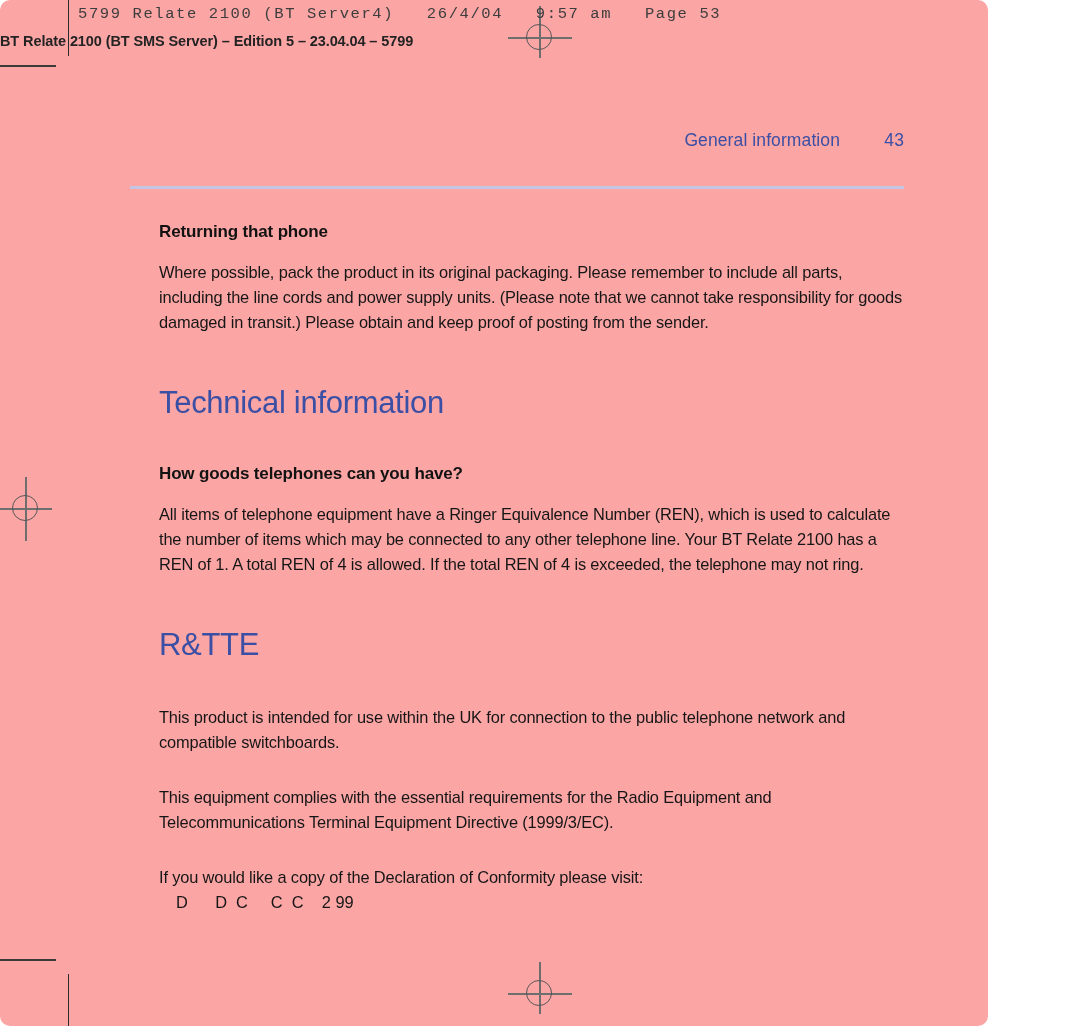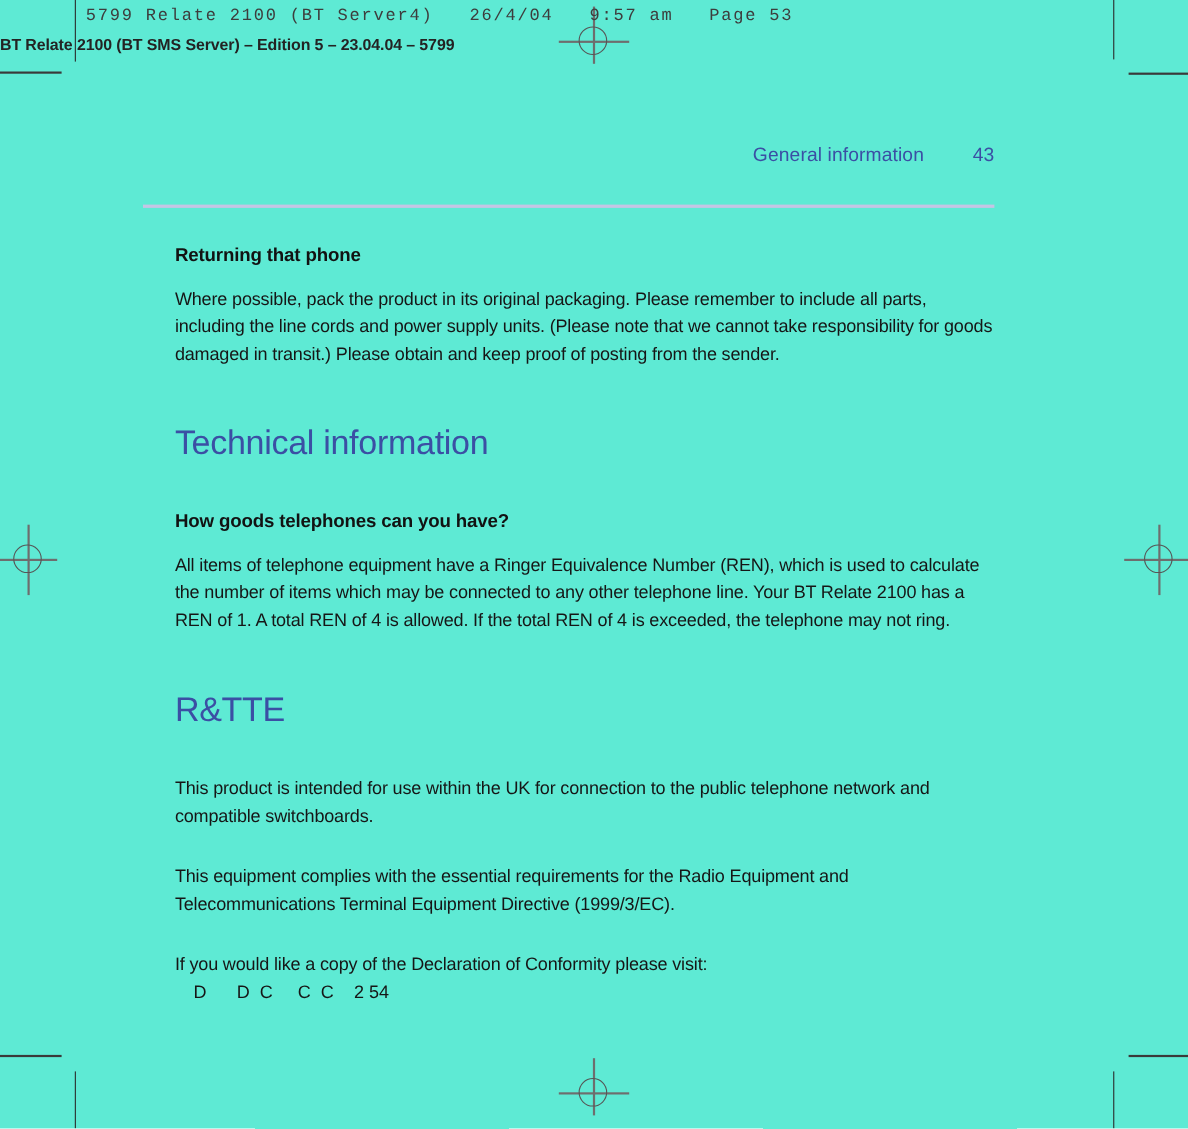--- a/index.html
+++ b/index.html
@@ -9,24 +9,25 @@
     background: #ffffff;
   }
   body {
     font-family: "Liberation Sans", sans-serif;
     color: #1a1a1a;
   }
 
   
   .page {
     position: relative;
-    width: 1080px;
+    width: 988px;
     height: 1026px;
-    background: #5eead4;
+    background: #fca5a5;
     overflow: hidden;
+    border-radius: 10px;
   }
 
   
   .trim-line {
     position: absolute;
     background: #2b2b2b;
   }
   .crop-mark {
     position: absolute;
     background: #3a3a3a;
@@ -253,16 +254,16 @@
     <p class="body">This product is intended for use within the UK for connection to the public telephone network and compatible switchboards.</p>
 
     <div class="spacer-md"></div>
 
     <p class="body">This equipment complies with the essential requirements for the Radio Equipment and Telecommunications Terminal Equipment Directive (1999/3/EC).</p>
 
     <div class="spacer-md"></div>
 
     <p class="body">If you would like a copy of the Declaration of Conformity please visit:</p>
 
-    <p class="glyph-line">D      D  C     C  C    2 54</p>
+    <p class="glyph-line">D      D  C     C  C    2 99</p>
 
   </div>
 </div>
 
 </body></html>

